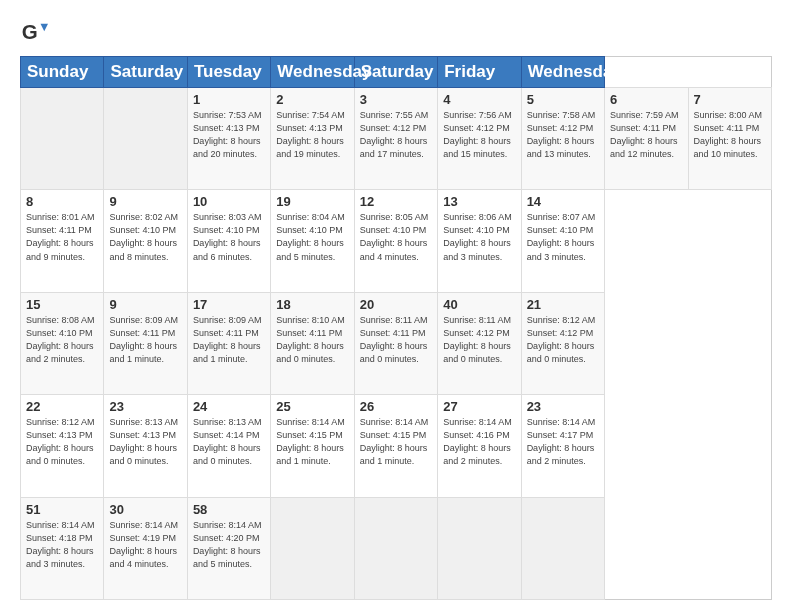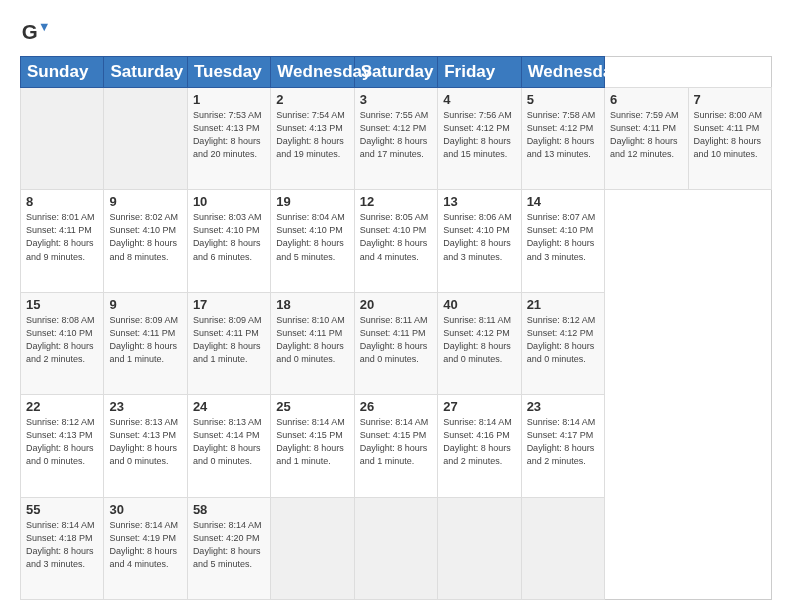--- a/index.html
+++ b/index.html
@@ -261,21 +261,21 @@
             <span class="day-num">27</span>
             <div class="day-info">Sunrise: 8:14 AM<br>Sunset: 4:16 PM<br>Daylight: 8 hours and 2 minutes.</div>
           </td>
           <td>
             <span class="day-num">23</span>
             <div class="day-info">Sunrise: 8:14 AM<br>Sunset: 4:17 PM<br>Daylight: 8 hours and 2 minutes.</div>
           </td>
         </tr>
         <tr>
           <td>
-            <span class="day-num">55</span>
+            <span class="day-num">51</span>
             <div class="day-info">Sunrise: 8:14 AM<br>Sunset: 4:18 PM<br>Daylight: 8 hours and 3 minutes.</div>
           </td>
           <td>
             <span class="day-num">30</span>
             <div class="day-info">Sunrise: 8:14 AM<br>Sunset: 4:19 PM<br>Daylight: 8 hours and 4 minutes.</div>
           </td>
           <td>
             <span class="day-num">58</span>
             <div class="day-info">Sunrise: 8:14 AM<br>Sunset: 4:20 PM<br>Daylight: 8 hours and 5 minutes.</div>
           </td>

